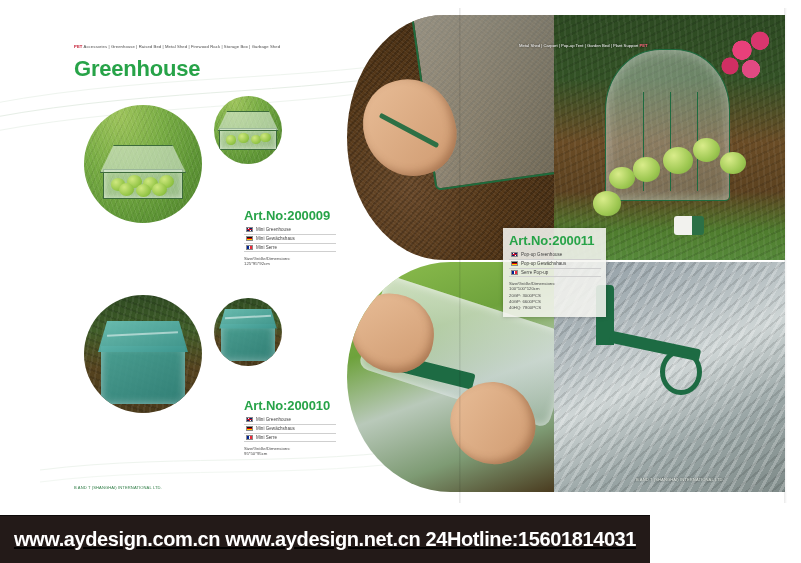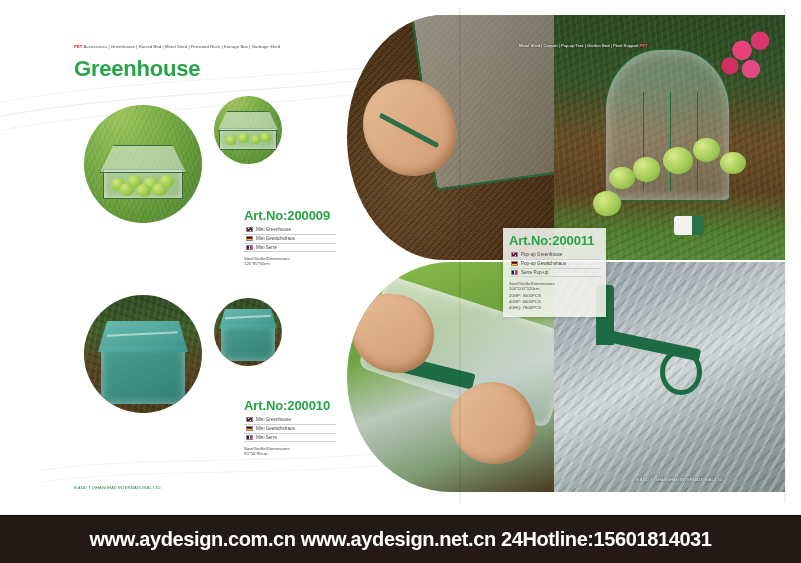--- a/index.html
+++ b/index.html
@@ -300,24 +300,25 @@
 
   .page-footer {
     position: absolute; font-size: 4.1px; letter-spacing: .1px; z-index: 20;
   }
   .pf-left  { left: 74px;  top: 477px; color: #2f7d46; }
   .pf-right { left: 636px; top: 477px; color: #e8efe8; text-shadow: 0 0 2px rgba(0,0,0,.8); }
 
   
   .banner {
     position: absolute; left: 0; bottom: 0;
-    width: 801px; height: 48px;
+    width: 650px; height: 48px;
     background: #231a18;
     display: flex; align-items: center; justify-content: center;
     border-top: 1px solid #0d0a09;
+    text-decoration: underline;
   }
   .banner-text {
     color: #ffffff; font-size: 20px; font-weight: bold;
     letter-spacing: -.4px; white-space: nowrap;
   }
 </style>
 </head>
 <body>
 
 <div class="spread">

